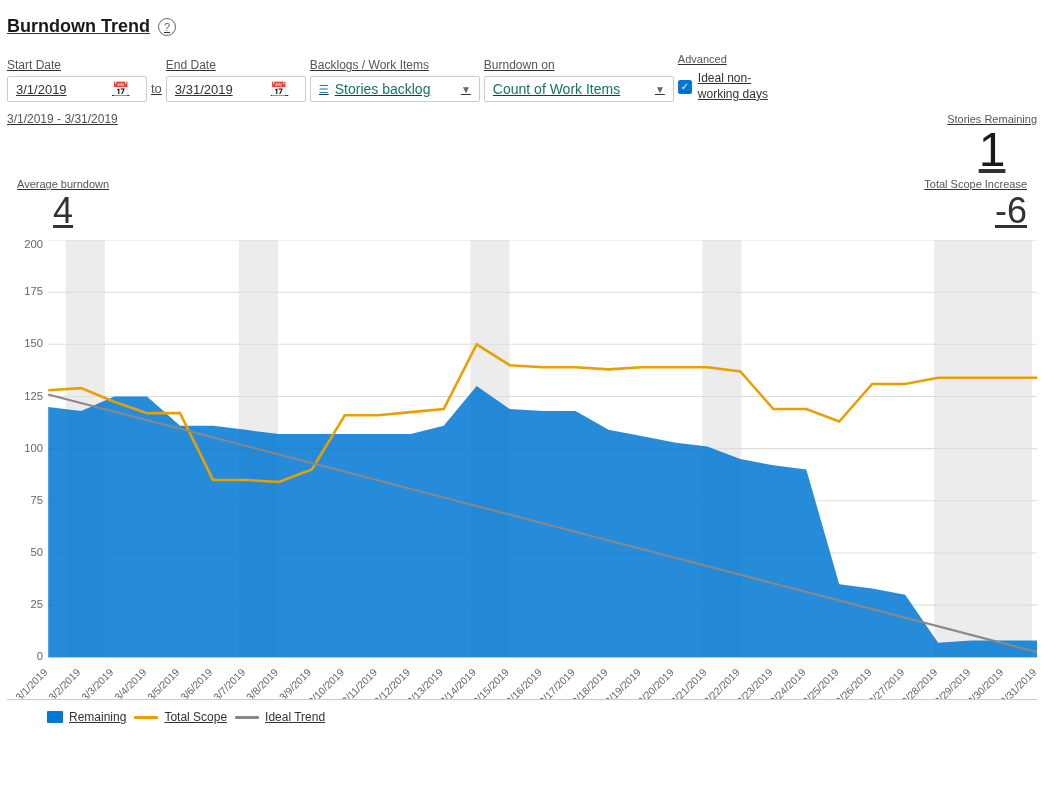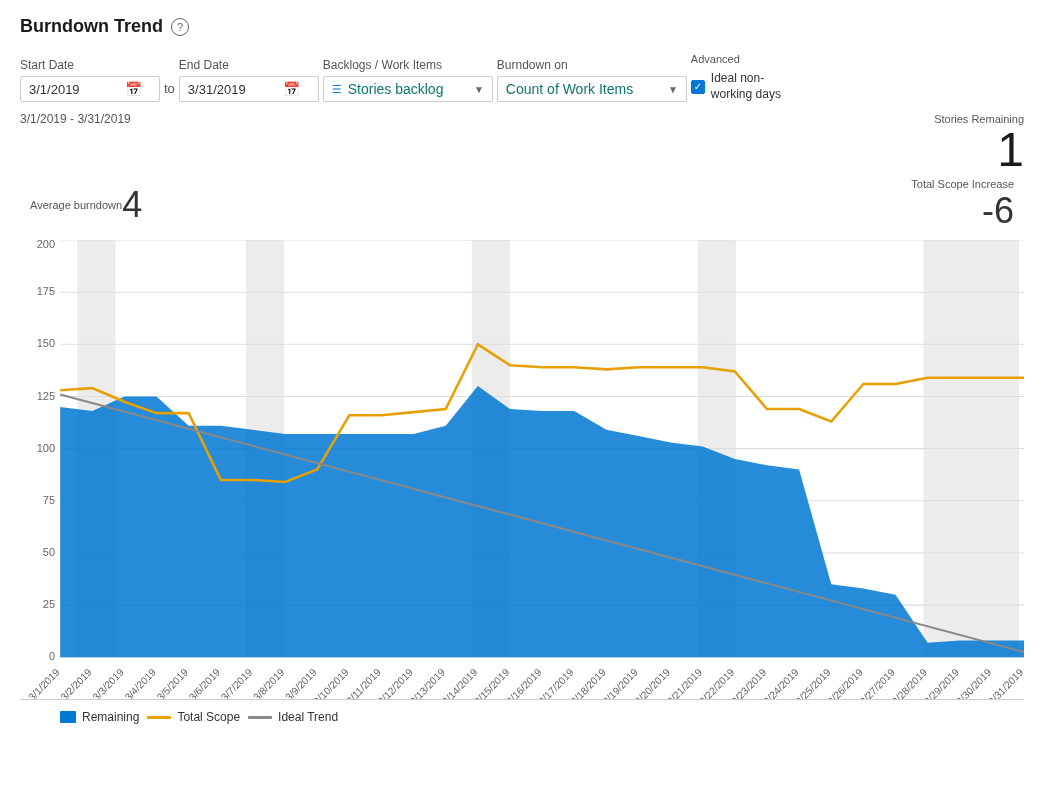--- a/index.html
+++ b/index.html
@@ -1,17 +1,17 @@
 <!DOCTYPE html>
 <html><head>
   <meta charset="utf-8">
   <style>
     * { box-sizing: border-box; margin: 0; padding: 0; }
     body { font-family: 'Segoe UI', Arial, sans-serif; background: #fff; color: #333; font-size: 13px; }
-    .container { padding: 16px 20px; width: 1044px; min-height: 797px; }
+    .container { padding: 16px 7px; width: 1044px; min-height: 797px; text-decoration: underline; }
     .title-row { display: flex; align-items: center; gap: 8px; margin-bottom: 16px; }
     .title-text { font-size: 18px; font-weight: 600; color: #1a1a1a; }
     .help-icon { width: 18px; height: 18px; border-radius: 50%; border: 1.5px solid #666; display: flex; align-items: center; justify-content: center; font-size: 11px; color: #666; cursor: pointer; }
     .controls-row { display: flex; align-items: flex-end; gap: 4px; margin-bottom: 10px; }
     .control-group { display: flex; flex-direction: column; gap: 4px; }
     .control-label { font-size: 12px; color: #555; }
     .date-input-wrap { display: flex; align-items: center; border: 1px solid #ccc; border-radius: 2px; padding: 4px 8px; background: #fff; gap: 6px; min-width: 140px; }
     .date-input-wrap input { border: none; outline: none; font-size: 13px; color: #333; width: 90px; }
     .cal-icon { color: #666; font-size: 14px; cursor: pointer; }
     .to-label { font-size: 13px; color: #555; padding-bottom: 6px; }
@@ -21,34 +21,34 @@
     .dropdown-arrow { color: #666; font-size: 10px; }
     .burndown-dropdown { min-width: 190px; }
     .advanced-group { display: flex; flex-direction: column; gap: 4px; }
     .advanced-label { font-size: 11px; color: #555; }
     .checkbox-row { display: flex; align-items: center; gap: 6px; padding-top: 2px; }
     .checkbox-wrap { width: 14px; height: 14px; background: #0078d4; border: 1px solid #0078d4; border-radius: 2px; display: flex; align-items: center; justify-content: center; }
     .checkbox-check { color: #fff; font-size: 10px; }
     .checkbox-label { font-size: 12px; color: #333; line-height: 1.3; max-width: 90px; }
     .date-range-row { display: flex; justify-content: space-between; align-items: flex-start; margin-bottom: 4px; }
     .date-range-text { font-size: 12px; color: #555; }
-    .stories-remaining-box { text-align: right; }
+    .stories-remaining-box { text-align: center; }
     .stories-remaining-label { font-size: 11px; color: #555; line-height: 1.3; }
     .stories-remaining-value { font-size: 48px; font-weight: 300; color: #1a1a1a; line-height: 1; }
     .stats-row { display: flex; justify-content: space-between; align-items: center; margin-bottom: 8px; padding: 0 10px; }
     .chart-area { position: relative; width: 100%; height: 460px; border-bottom: 1px solid #ccc; }
     .chart-svg { width: 100%; height: 100%; }
     .legend-row { display: flex; align-items: center; gap: 8px; margin-top: 10px; padding-left: 40px; }
     .legend-item { display: flex; align-items: center; gap: 6px; font-size: 12px; color: #333; }
     .legend-color { width: 16px; height: 12px; border-radius: 1px; }
     .legend-line { width: 24px; height: 3px; border-radius: 1px; }
     .completed-stat { display: flex; flex-direction: column; align-items: flex-start; }
     .completed-label { font-size: 12px; color: #555; }
     .completed-value { font-size: 36px; font-weight: 300; }
-    .avg-block { display: flex; align-items: center; }
+    .avg-block { display: flex; flex-direction: column; align-items: center; }
     .avg-label { font-size: 11px; color: #555; text-align: center; }
     .avg-value { font-size: 36px; font-weight: 300; }
     .scope-block { display: flex; flex-direction: column; align-items: flex-end; }
     .scope-label { font-size: 11px; color: #555; text-align: right; }
     .scope-value { font-size: 36px; font-weight: 300; }
   </style>
 </head>
 <body>
 
 <div class="container">

